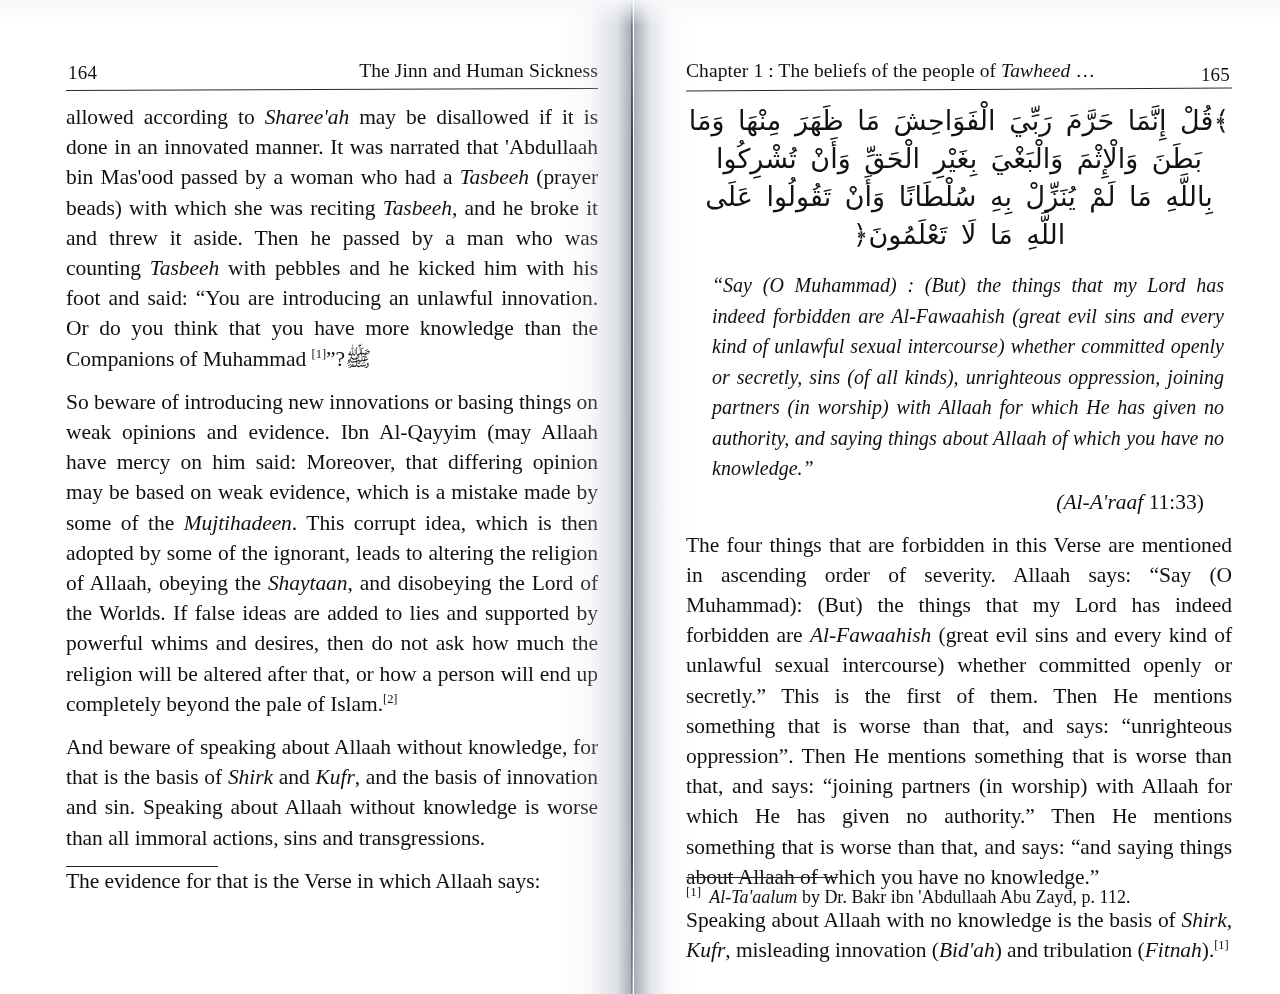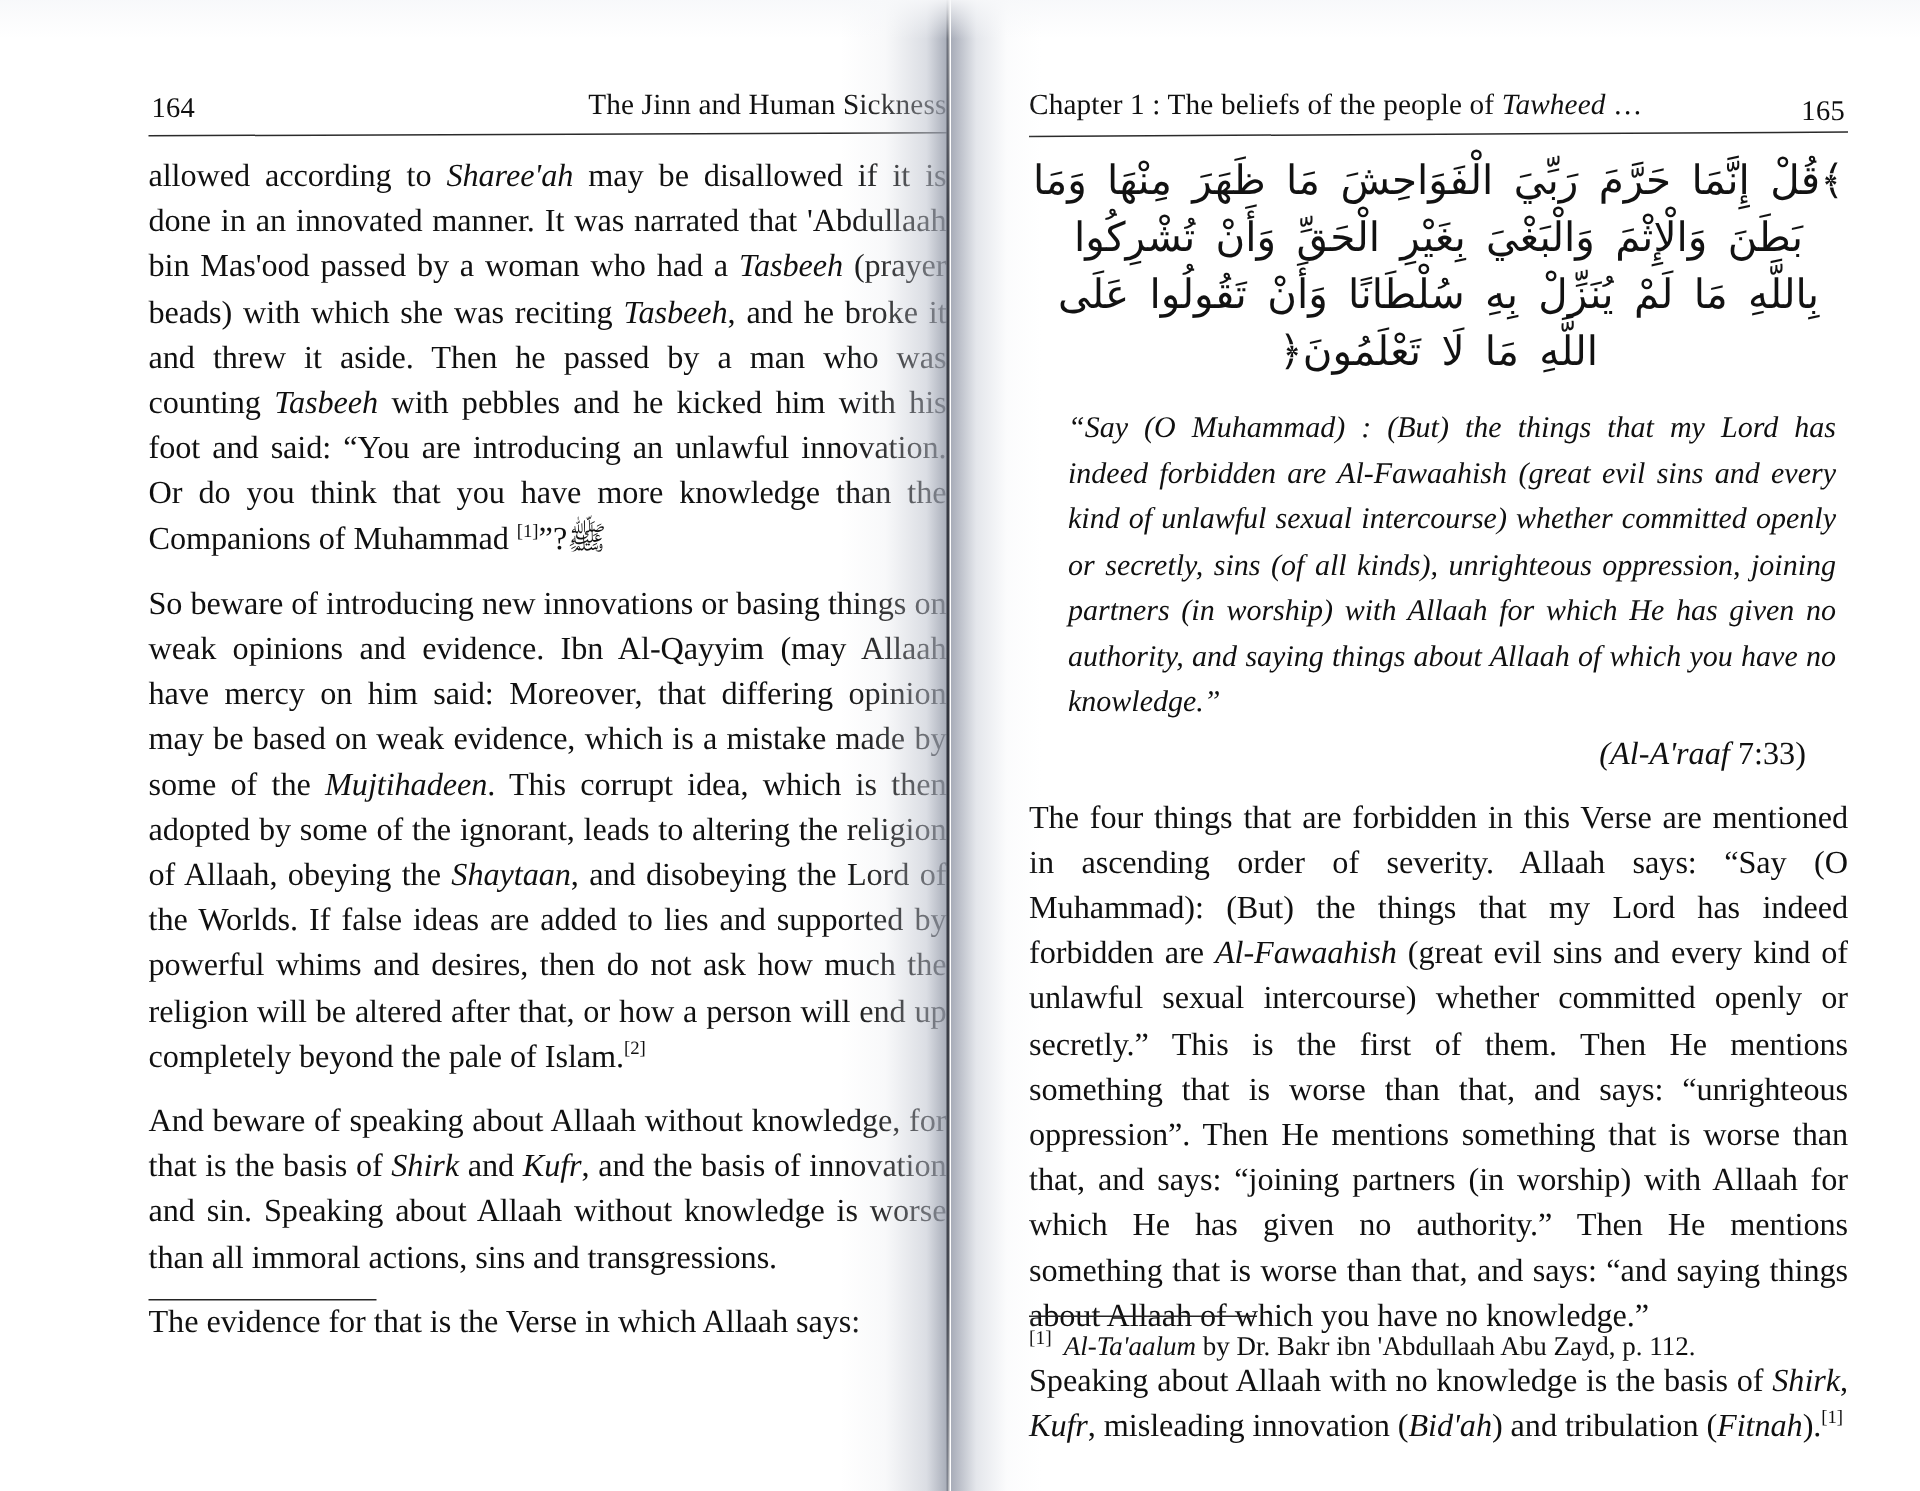--- a/index.html
+++ b/index.html
@@ -70,21 +70,21 @@
     pointer-events: none;
   }
 
   
   .page {
     position: absolute;
     top: 0;
     height: 994px;
     background: transparent;
   }
-  #page-left  { left: 0;    width: 632px; margin-left: 33px; }
+  #page-left  { left: 0;    width: 632px; }
   #page-right { left: 632px; width: 648px; }
 
   .page-inner {
     position: absolute;
     top: 58px;
   }
   #page-left .page-inner  { left: 66px; width: 532px; }
   #page-right .page-inner { left: 54px; width: 546px; }
 
   
@@ -240,21 +240,21 @@
         <span class="folio">165</span>
         <div class="head-rule"></div>
       </div>
 
       <div class="body-block">
 
         <div class="arabic-verse">﴾قُلْ إِنَّمَا حَرَّمَ رَبِّيَ الْفَوَاحِشَ مَا ظَهَرَ مِنْهَا وَمَا بَطَنَ وَالْإِثْمَ وَالْبَغْيَ بِغَيْرِ الْحَقِّ وَأَنْ تُشْرِكُوا بِاللَّهِ مَا لَمْ يُنَزِّلْ بِهِ سُلْطَانًا وَأَنْ تَقُولُوا عَلَى اللَّهِ مَا لَا تَعْلَمُونَ﴿</div>
 
         <div class="verse-translation">“Say (O Muhammad) : (But) the things that my Lord has indeed forbidden are Al-Fawaahish (great evil sins and every kind of unlawful sexual intercourse) whether committed openly or secretly, sins (of all kinds), unrighteous oppression, joining partners (in worship) with Allaah for which He has given no authority, and saying things about Allaah of which you have no knowledge.”</div>
 
-        <div class="verse-ref"><span>(Al-A'raaf </span><span class="num">7:33</span><span class="num">)</span></div>
+        <div class="verse-ref"><span>(Al-A'raaf </span><span class="num">11:33</span><span class="num">)</span></div>
 
         <p class="para">The four things that are forbidden in this Verse are mentioned in ascending order of severity. Allaah says: “Say (O Muhammad): (But) the things that my Lord has indeed forbidden are <em>Al-Fawaahish</em> (great evil sins and every kind of unlawful sexual intercourse) whether committed openly or secretly.” This is the first of them. Then He mentions something that is worse than that, and says: “unrighteous oppression”. Then He mentions something that is worse than that, and says: “joining partners (in worship) with Allaah for which He has given no authority.” Then He mentions something that is worse than that, and says: “and saying things about Allaah of which you have no knowledge.”</p>
         <p class="para">Speaking about Allaah with no knowledge is the basis of <em>Shirk</em>, <em>Kufr</em>, misleading innovation (<em>Bid'ah</em>) and tribulation (<em>Fitnah</em>).<sup class="fn">[1]</sup></p>
       </div>
     </div>
 
     <div class="footnotes">
       <div class="fn-rule"></div>
       <span class="fn-item">
         <span class="fn-mark">[1]</span><span><em>Al-Ta'aalum</em> by Dr. Bakr ibn 'Abdullaah Abu Zayd, p. 112.</span>

